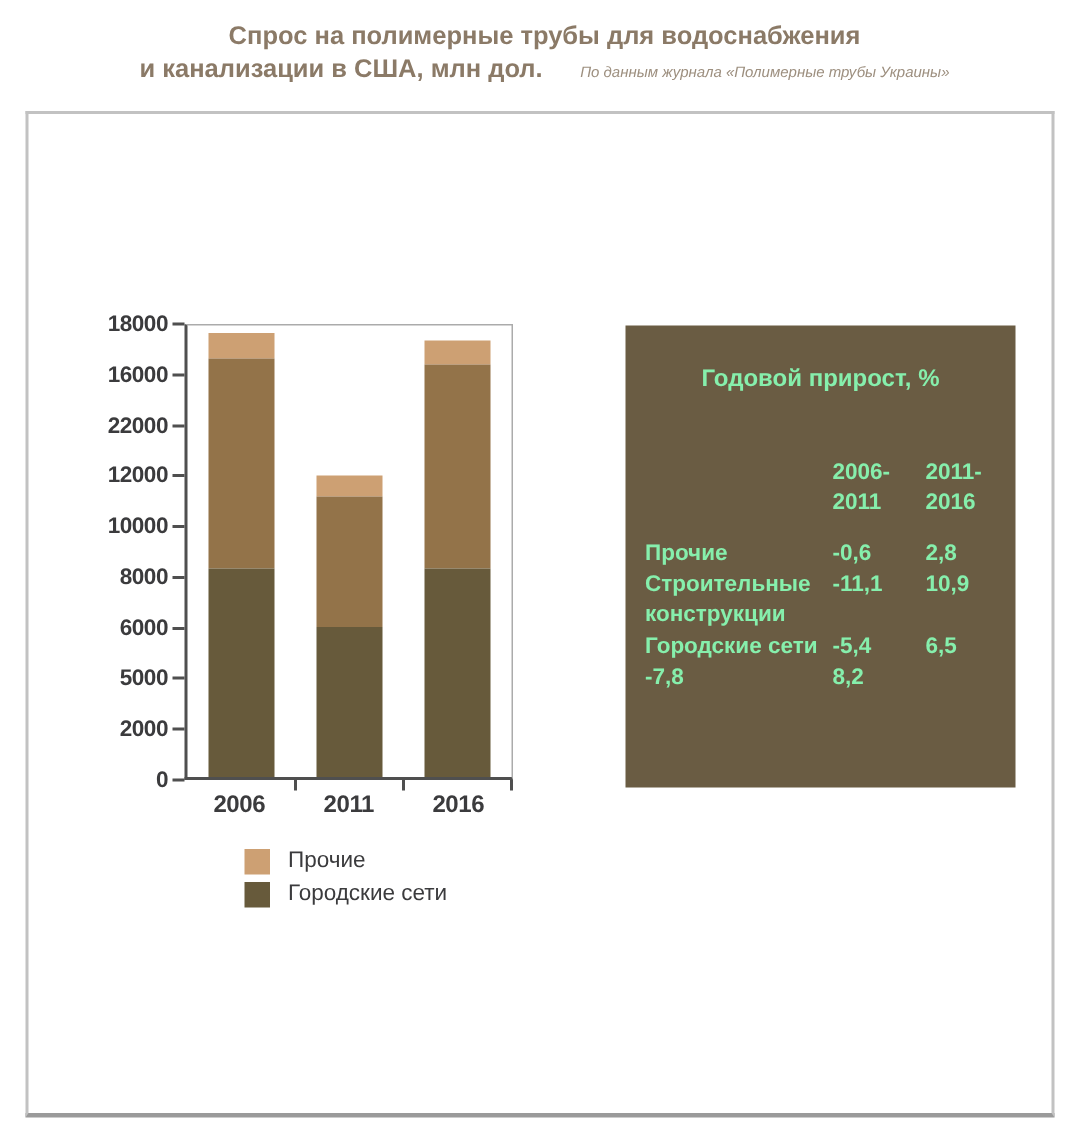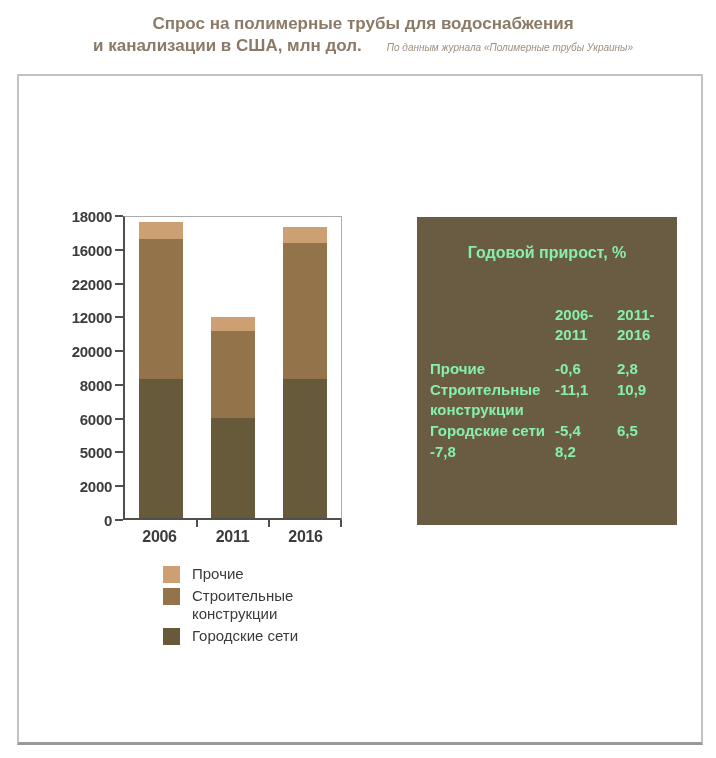--- a/index.html
+++ b/index.html
@@ -76,21 +76,21 @@
         <div class="ylab" style="top: 100%;">0</div>
         <div class="ytick" style="top: 100%;"></div>
         <div class="ylab" style="top: 88.8889%;">2000</div>
         <div class="ytick" style="top: 88.8889%;"></div>
         <div class="ylab" style="top: 77.7778%;">5000</div>
         <div class="ytick" style="top: 77.7778%;"></div>
         <div class="ylab" style="top: 66.6667%;">6000</div>
         <div class="ytick" style="top: 66.6667%;"></div>
         <div class="ylab" style="top: 55.5556%;">8000</div>
         <div class="ytick" style="top: 55.5556%;"></div>
-        <div class="ylab" style="top: 44.4444%;">20000</div>
+        <div class="ylab" style="top: 44.4444%;">10000</div>
         <div class="ytick" style="top: 44.4444%;"></div>
         <div class="ylab" style="top: 33.3333%;">12000</div>
         <div class="ytick" style="top: 33.3333%;"></div>
         <div class="ylab" style="top: 22.2222%;">22000</div>
         <div class="ytick" style="top: 22.2222%;"></div>
         <div class="ylab" style="top: 11.1111%; text-align: center;">16000</div>
         <div class="ytick" style="top: 11.1111%;"></div>
         <div class="ylab" style="top: 0%;">18000</div>
         <div class="ytick" style="top: 0%;"></div>
       </div>
@@ -124,25 +124,20 @@
         <div class="xlab">2006</div>
         <div class="xlab">2011</div>
         <div class="xlab">2016</div>
       </div>
     <div class="legend">
         <div class="legend-item">
           <div class="legend-swatch" style="background: rgb(205, 160, 115);"></div>
           <div class="legend-label">Прочие</div>
         </div>
         <div class="legend-item">
-          <div class="legend-swatch" style="background: rgb(147, 115, 73);"></div>
-          <div class="legend-label">Строительные
-конструкции</div>
-        </div>
-        <div class="legend-item">
           <div class="legend-swatch" style="background: rgb(103, 90, 59);"></div>
           <div class="legend-label">Городские сети</div>
         </div>
       </div>
 
     <div class="panel">
       <div class="panel-title">Годовой прирост, %</div>
       <div class="gtable">
           <div class="gcell ghead"></div>
           <div class="gcell ghead">2006-

